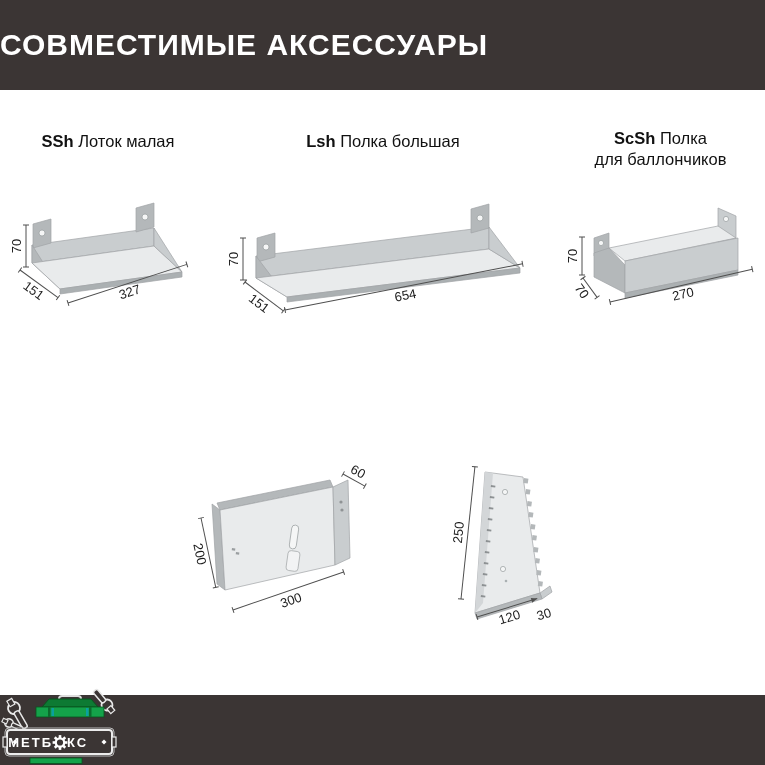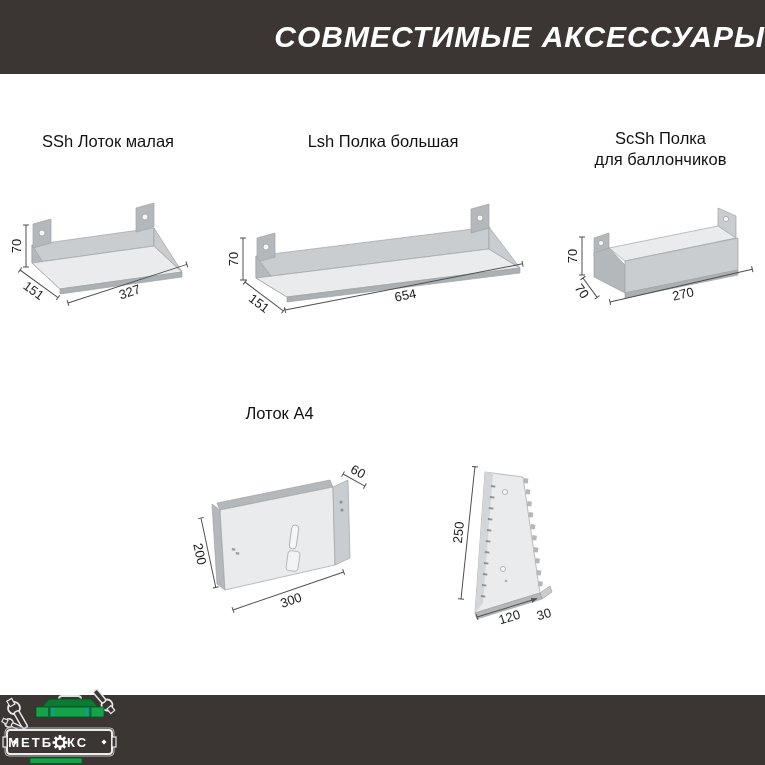--- a/index.html
+++ b/index.html
@@ -1,23 +1,23 @@
 <!DOCTYPE html>
 <html><head>
 <meta charset="utf-8">
 <style>
   html,body{margin:0;padding:0;background:#fff;}
   #page{position:relative;width:765px;height:765px;background:#fff;overflow:hidden;
         font-family:"Liberation Sans",sans-serif;color:#1a1a1a;}
   .bar{position:absolute;left:0;width:765px;background:#3b3534;}
-  #header{top:0;height:74px;display:flex;align-items:center;justify-content:flex-end;font-style:italic;}
+  #header{top:0;height:90px;display:flex;align-items:center;justify-content:flex-start;}
   #header .title{color:#fff;font-size:30px;font-weight:800;letter-spacing:1px;}
   #footer{top:695px;height:70px;}
   .plabel{position:absolute;text-align:center;font-size:16.5px;line-height:1.28;color:#111;}
-  .plabel .b{font-weight:400;}
+  .plabel .b{font-weight:700;}
   svg{position:absolute;overflow:visible;}
   .f-light{fill:#e9ebec}
   .f-mid{fill:#c9cdcf}
   .f-dark{fill:#b4b8ba}
   .f-lip{fill:#abb0b2}
   .edge{stroke:#a0a4a6;stroke-width:.7;stroke-linejoin:round}
   .dim line, .dim path{stroke:#4f4f4f;stroke-width:1;fill:none}
   .dim .arr{fill:#4f4f4f;stroke:none}
   .dimtext{font:13px "Liberation Sans",sans-serif;fill:#1c1c1c}
   .hole{fill:#f5f6f6;stroke:#979c9e;stroke-width:.7}
@@ -131,23 +131,20 @@
       <text class="dimtext" x="10" y="13" text-anchor="middle">70</text>
     </g>
     <g class="dim" transform="translate(52,109) rotate(-13)">
       <line x1="0" y1="0" x2="146" y2="0"></line>
         <line x1="0" y1="-3" x2="0" y2="3"></line>
         <line x1="146" y1="-3" x2="146" y2="3"></line>
       <text class="dimtext" x="73" y="13" text-anchor="middle">270</text>
     </g>
   </svg>
 
-  <div class="plabel" style="left:172px;top:403px;width:215px">
-    <span class="b">Лоток А4</span>
-  </div>
 
   <svg style="left:172px;top:440px" width="215" height="200" viewBox="0 0 215 200">
     <g>
       <polygon class="f-dark edge" points="45,63 158,40 161,47 48,70"></polygon>
       <polygon class="f-dark edge" points="40,64 48,70 53,150 45,144"></polygon>
       <polygon class="f-light edge" points="48,70 161,47 163,125 53,150"></polygon>
       <polygon class="f-mid edge" points="161,47 176,40 178,118 163,125"></polygon>
       <circle cx="169" cy="62" r="1.6" fill="#8f9395"></circle>
       <circle cx="170" cy="70" r="1.6" fill="#8f9395"></circle>
       <g transform="translate(122,97) rotate(8)">

